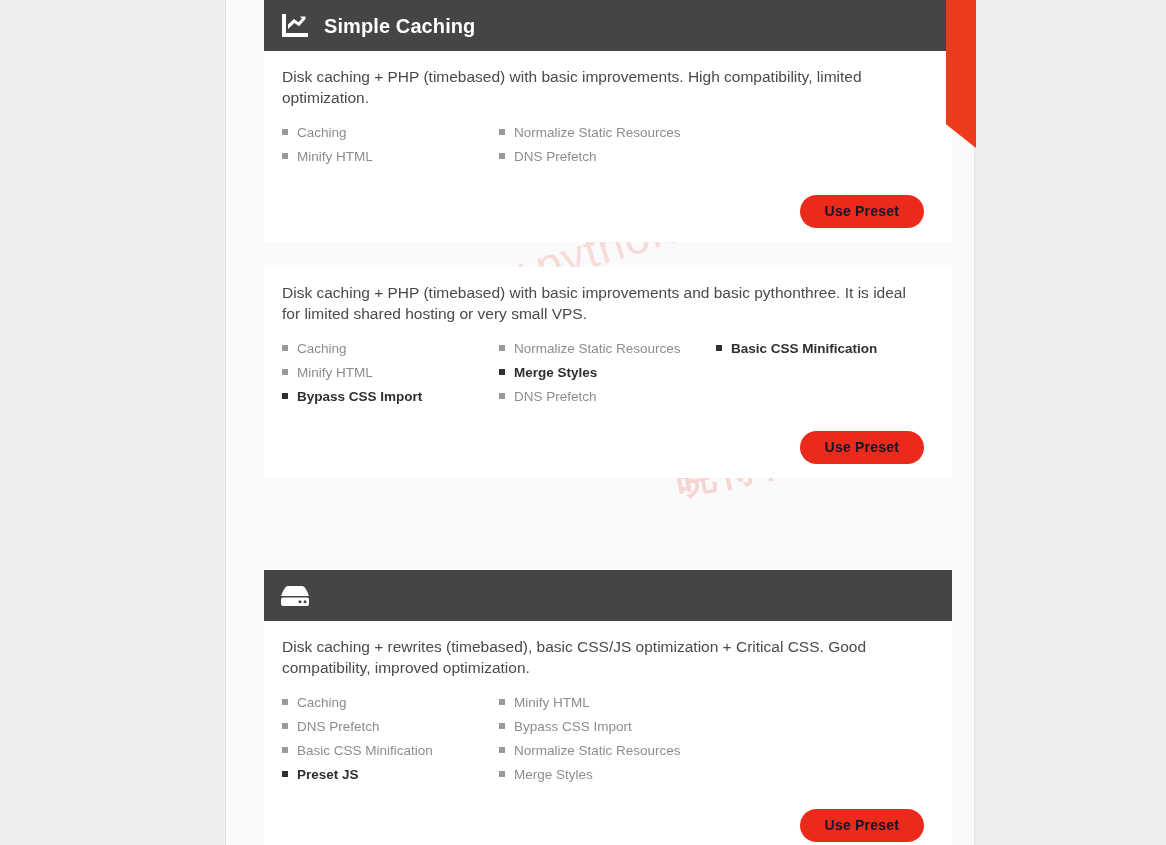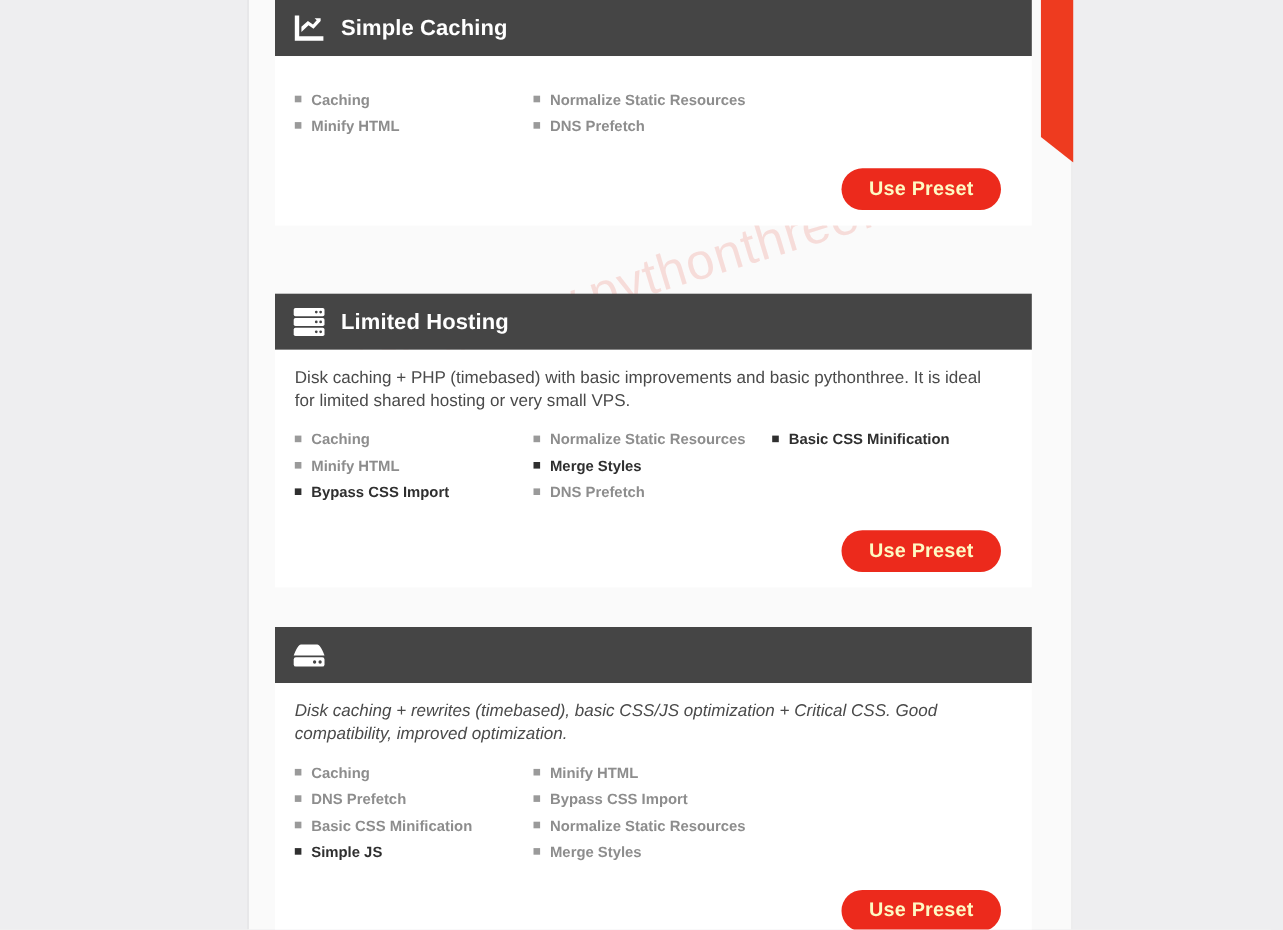--- a/index.html
+++ b/index.html
@@ -29,21 +29,21 @@
     left: 280px; top: 318px; font-size: 46px; letter-spacing: 1px;
     transform: rotate(-17deg); transform-origin: left top; opacity:.42;
   }
   .wm-cn {
     left: 670px; top: 455px; font-size: 40px; font-weight: 700;
     transform: rotate(-12deg); transform-origin: left top; opacity:.5;
     letter-spacing: 3px;
   }
 
   
-  .card { position: absolute; left: 250px; width: 688px; }
+  .card { position: absolute; left: 264px; width: 688px; }
   .card-header {
     background: #454545; height: 51px;
     display: flex; align-items: center; padding-left: 14px; gap: 12px;
   }
   .card-header .hdr-icon {
     width: 34px; height: 30px; flex: 0 0 auto;
     display: flex; align-items: center; justify-content: center;
   }
   .card-header .hdr-icon svg { display: block; }
   .card-title {
@@ -58,35 +58,35 @@
 
   
   .features {
     margin-top: 16px;
     display: flex; flex-direction: column; flex-wrap: wrap;
     align-content: flex-start;
   }
   .feat {
     display: flex; align-items: baseline; gap: 9px;
     width: 217px; height: 24px;
-    font-size: 13.5px; color: #8d8d8d; font-weight: 700;
+    font-size: 13.5px; color: #8d8d8d; font-weight: 400;
   }
   .feat .bullet {
     width: 6px; height: 6px; background: #9a9a9a; flex: 0 0 auto;
     position: relative; top: -2px;
   }
   .feat.is-new { color: #2f2f2f; font-weight: 700; }
   .feat.is-new .bullet { background: #2f2f2f; }
 
   
   .card-footer { display: flex; justify-content: flex-end; padding-right: 8px; }
   .use-preset-btn {
-    background: #ec2a1c; color: #fef9c3; border: none; cursor: pointer;
+    background: #ec2a1c; color: #0f172a; border: none; cursor: pointer;
     font-family: "Liberation Sans", sans-serif;
-    font-size: 18px; font-weight: 700; letter-spacing: .2px;
+    font-size: 14px; font-weight: 700; letter-spacing: .2px;
     padding: 9px 25px; border-radius: 30px; line-height: 1.1;
   }
 
   
   .ribbon {
     position: absolute; left: 946px; top: 0; width: 30px; height: 148px;
     background: #ee3b1f;
     clip-path: polygon(0 0, 100% 0, 100% 100%, 0 84%);
   }
 </style>
@@ -109,20 +109,21 @@
         <div class="card-header">
           <span class="hdr-icon">
             <svg viewBox="0 0 32 28" width="32" height="28">
               <path d="M3 2 h4 v19 h22 v4 H3 Z" fill="#fff"></path>
               <path d="M9 17 l6.5 -6 4.5 3.2 6.5 -7.2 v-2.5 h-5.5 l1.9 2 -3.4 3.8 -4.6 -3.3 -5.9 5.4 Z" fill="#fff"></path>
             </svg>
           </span>
           <span class="card-title">Simple Caching</span>
         </div>
         <div class="card-body">
+          <p class="card-desc" style="margin-left: 10px;">Disk caching + PHP (timebased) with basic improvements. High compatibility, limited optimization.</p>
           <div class="features" style="height: 48px; padding-left: 10px;">
             <div class="feat">
               <span class="bullet"></span>
               <span>Caching</span>
             </div>
             <div class="feat">
               <span class="bullet"></span>
               <span>Minify HTML</span>
             </div>
             <div class="feat">
@@ -133,36 +134,20 @@
               <span class="bullet"></span>
               <span>DNS Prefetch</span>
             </div>
           </div>
           <div class="card-footer" style="margin-top: 22px;">
             <button class="use-preset-btn">Use Preset</button>
           </div>
         </div>
       </div>
       <div class="card" style="top: 267px;">
-        <div class="card-header">
-          <span class="hdr-icon">
-            <svg viewBox="0 0 32 28" width="32" height="28">
-              <rect x="2" y="1" width="28" height="7.4" rx="1.6" fill="#fff"></rect>
-              <circle cx="22.5" cy="4.7" r="1.25" fill="#454545"></circle>
-              <circle cx="26.5" cy="4.7" r="1.25" fill="#454545"></circle>
-              <rect x="2" y="10" width="28" height="7.4" rx="1.6" fill="#fff"></rect>
-              <circle cx="22.5" cy="13.7" r="1.25" fill="#454545"></circle>
-              <circle cx="26.5" cy="13.7" r="1.25" fill="#454545"></circle>
-              <rect x="2" y="19" width="28" height="7.4" rx="1.6" fill="#fff"></rect>
-              <circle cx="22.5" cy="22.7" r="1.25" fill="#454545"></circle>
-              <circle cx="26.5" cy="22.7" r="1.25" fill="#454545"></circle>
-            </svg>
-          </span>
-          <span class="card-title">Limited Hosting</span>
-        </div>
         <div class="card-body">
           <p class="card-desc" style="margin-left: 10px;">Disk caching + PHP (timebased) with basic improvements and basic pythonthree. It is ideal for limited shared hosting or very small VPS.</p>
           <div class="features" style="height: 72px; padding-left: 10px;">
             <div class="feat">
               <span class="bullet"></span>
               <span>Caching</span>
             </div>
             <div class="feat">
               <span class="bullet"></span>
               <span>Minify HTML</span>
@@ -198,37 +183,37 @@
           <span class="hdr-icon">
             <svg viewBox="0 0 32 28" width="32" height="28">
               <path d="M2 14 C2 14 5.5 4 8.5 4 H23.5 C26.5 4 30 14 30 14 Z" fill="#fff"></path>
               <rect x="2" y="15.6" width="28" height="8.4" rx="2" fill="#fff"></rect>
               <circle cx="21" cy="19.8" r="1.5" fill="#454545"></circle>
               <circle cx="26" cy="19.8" r="1.5" fill="#454545"></circle>
             </svg>
           </span>
         </div>
         <div class="card-body">
-          <p class="card-desc" style="margin-left: 10px; font-style: italic;">Disk caching + rewrites (timebased), basic CSS/JS optimization + Critical CSS. Good compatibility, improved optimization.</p>
+          <p class="card-desc" style="margin-left: 10px;">Disk caching + rewrites (timebased), basic CSS/JS optimization + Critical CSS. Good compatibility, improved optimization.</p>
           <div class="features" style="height: 96px; padding-left: 10px;">
             <div class="feat">
               <span class="bullet"></span>
               <span>Caching</span>
             </div>
             <div class="feat">
               <span class="bullet"></span>
               <span>DNS Prefetch</span>
             </div>
             <div class="feat">
               <span class="bullet"></span>
               <span>Basic CSS Minification</span>
             </div>
             <div class="feat is-new">
               <span class="bullet"></span>
-              <span>Simple JS</span>
+              <span>Preset JS</span>
             </div>
             <div class="feat">
               <span class="bullet"></span>
               <span>Minify HTML</span>
             </div>
             <div class="feat">
               <span class="bullet"></span>
               <span>Bypass CSS Import</span>
             </div>
             <div class="feat">

